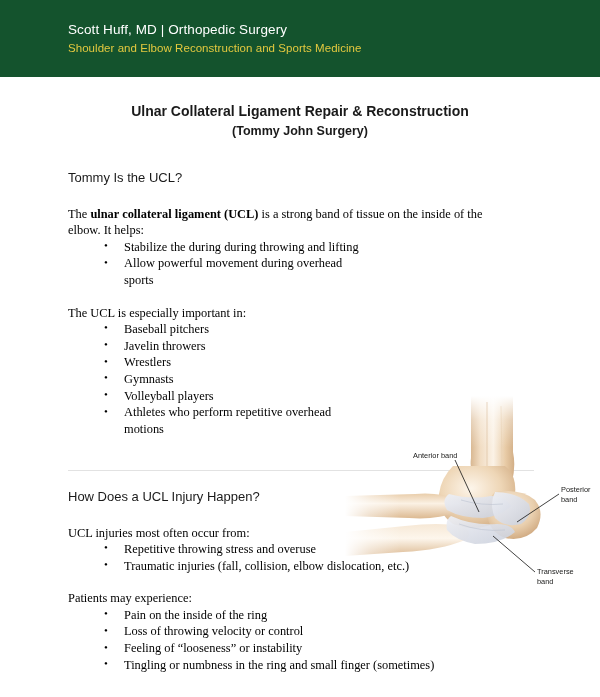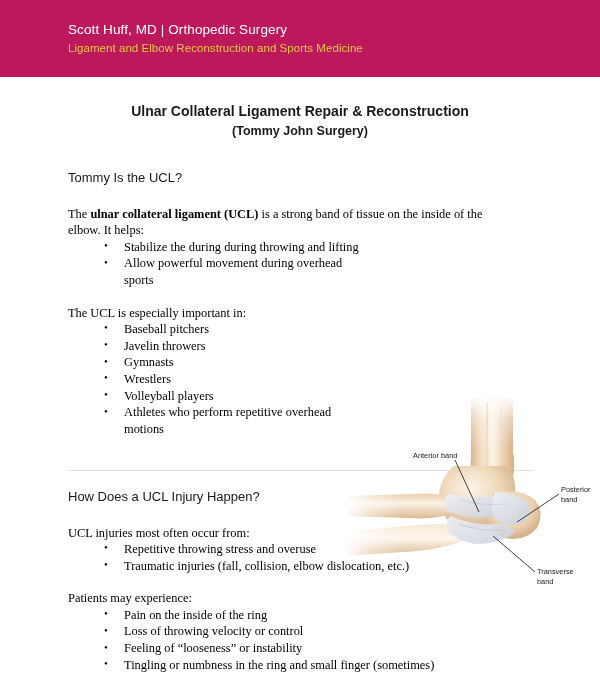--- a/index.html
+++ b/index.html
@@ -10,21 +10,21 @@
     width: 600px;
     height: 697px;
     background: #ffffff;
     font-family: "Liberation Serif", serif;
     overflow: hidden;
     position: relative;
   }
 
   
   .masthead {
-    background: #be185d;
+    background: #14532d;
     height: 77px;
     padding: 0 0 0 68px;
     box-sizing: border-box;
     display: flex;
     flex-direction: column;
     justify-content: center;
   }
   .masthead-name {
     font-family: "Liberation Sans", sans-serif;
     color: #ffffff;
@@ -132,21 +132,21 @@
     font-family: "Liberation Sans", sans-serif;
     font-size: 7.4px;
     fill: #20201f;
   }
 </style>
 </head>
 <body>
 
 <div class="masthead">
   <div class="masthead-name">Scott Huff, MD | Orthopedic Surgery</div>
-  <div class="masthead-specialty">Ligament and Elbow Reconstruction and Sports Medicine</div>
+  <div class="masthead-specialty">Shoulder and Elbow Reconstruction and Sports Medicine</div>
 </div>
 
 <div class="title-block">
   <div class="title-main">Ulnar Collateral Ligament Repair &amp; Reconstruction</div>
   <div class="title-sub">(Tommy John Surgery)</div>
 </div>
 
 <div class="content">
 
   <div class="figure">
@@ -252,26 +252,26 @@
   <p class="para s-top-3">The UCL is especially important in:</p>
 
   <ul class="bullets s-top-4" style="max-width: 246px;">
     <li>
       <span>Baseball pitchers</span>
     </li>
     <li>
       <span>Javelin throwers</span>
     </li>
     <li>
+      <span>Wrestlers</span>
+    </li>
+    <li>
       <span>Gymnasts</span>
     </li>
     <li>
-      <span>Wrestlers</span>
-    </li>
-    <li>
       <span>Volleyball players</span>
     </li>
     <li>
       <span>Athletes who perform repetitive overhead motions</span>
     </li>
   </ul>
 
   <hr class="divider" style="margin-top: 32px;">
 
   <h2 class="section-heading" style="margin-top: 18px;">How Does a UCL Injury Happen?</h2>

